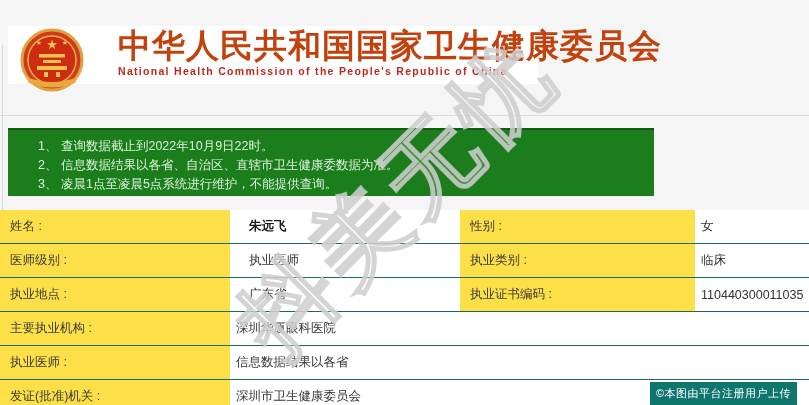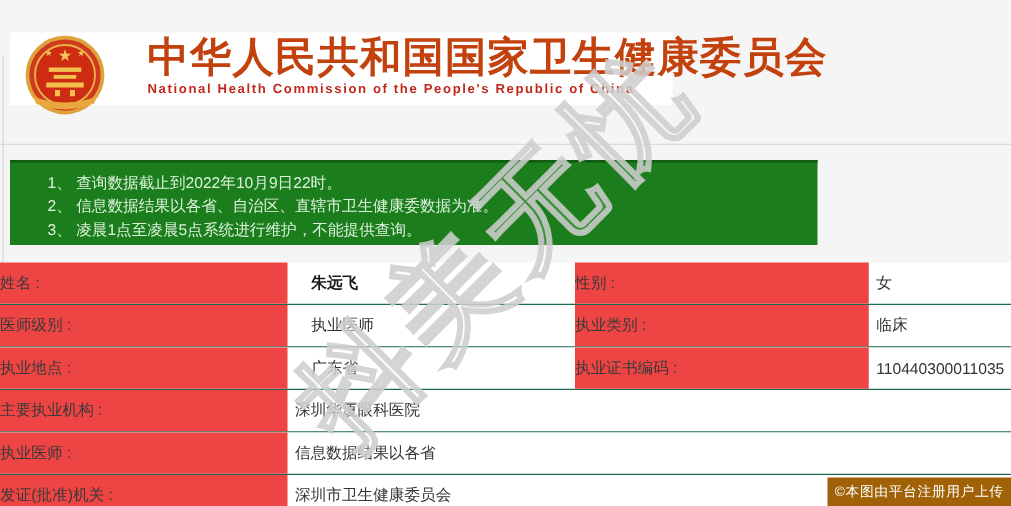--- a/index.html
+++ b/index.html
@@ -16,37 +16,37 @@
   .title-en{font-size:10.5px;font-weight:bold;color:#c0281e;letter-spacing:1.3px;margin-top:4px;white-space:nowrap;}
   .header-divider{position:absolute;left:0;top:115px;width:809px;height:1px;background:#dbdbdb;}
   .notice{
     position:absolute;left:8px;top:128px;width:646px;height:68px;box-sizing:border-box;
     background:#1b7d1b;border-top:2px solid #125c12;padding:7px 0 0 30px;
   }
   .notice-line{color:#ddf2dd;font-size:12.5px;line-height:19px;white-space:nowrap;}
   .info-table{position:absolute;left:0;top:210px;width:809px;}
   .row{display:flex;height:34px;box-sizing:border-box;border-bottom:1px solid #1a6a54;background:#ffffff;}
   .cell{display:flex;align-items:center;font-size:12.5px;color:#333;box-sizing:border-box;overflow:hidden;white-space:nowrap;}
-  .cell.label{background:#ef4444;color:#3a3a3a;}
+  .cell.label{background:#fde047;padding-left:10px;color:#3a3a3a;}
   .w1{width:230px;}
   .w2{width:230px;padding-left:19px;}
   .w3{width:235px;}
   .w4{width:114px;padding-left:6px;}
   .wspan{width:498px;padding-left:6px;}
   .bold{font-weight:bold;color:#1a1a1a;}
   .watermark{
     position:absolute;left:148px;top:136px;width:500px;text-align:center;
     transform:rotate(-45deg);white-space:nowrap;pointer-events:none;z-index:5;
     font-size:92px;font-weight:900;letter-spacing:8px;
     color:rgba(255,255,255,0.16);
     -webkit-text-stroke:2px rgba(205,205,205,0.85);
   }
   .footer-badge{
-    position:absolute;right:0;bottom:0;z-index:6;
-    background:#a16207;color:#ffffff;font-size:11px;padding:4px 6px;letter-spacing:0.5px;margin-left:33px;
+    position:absolute;right:12px;bottom:0;z-index:6;
+    background:#0f766e;color:#ffffff;font-size:11px;padding:4px 6px;letter-spacing:0.5px;margin-left:33px;
   }
 </style>
 </head>
 <body>
 
 <div class="screen">
 
   <div class="left-edge-line"></div>
 
   <div class="header-card"></div>

